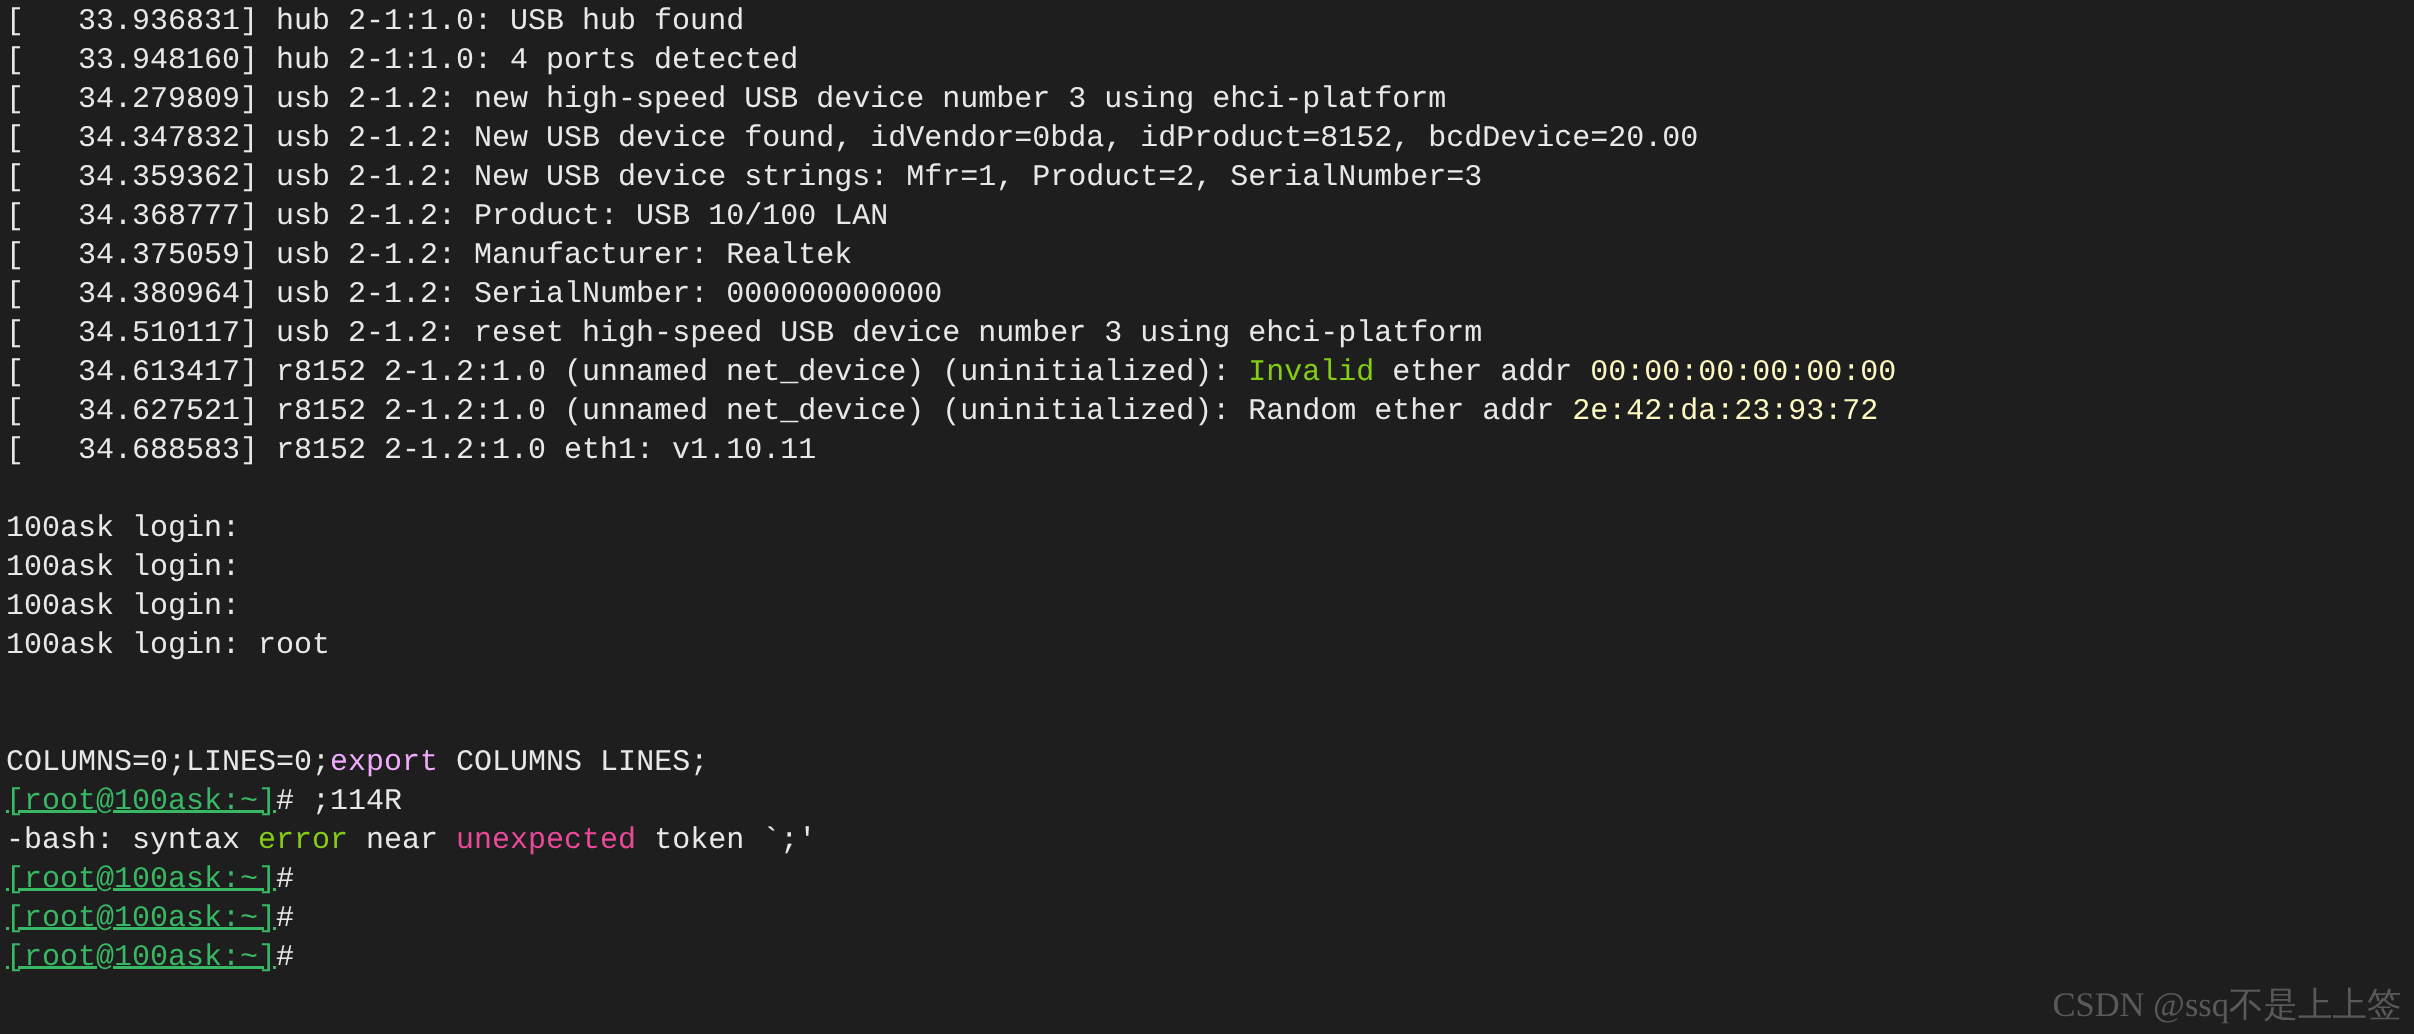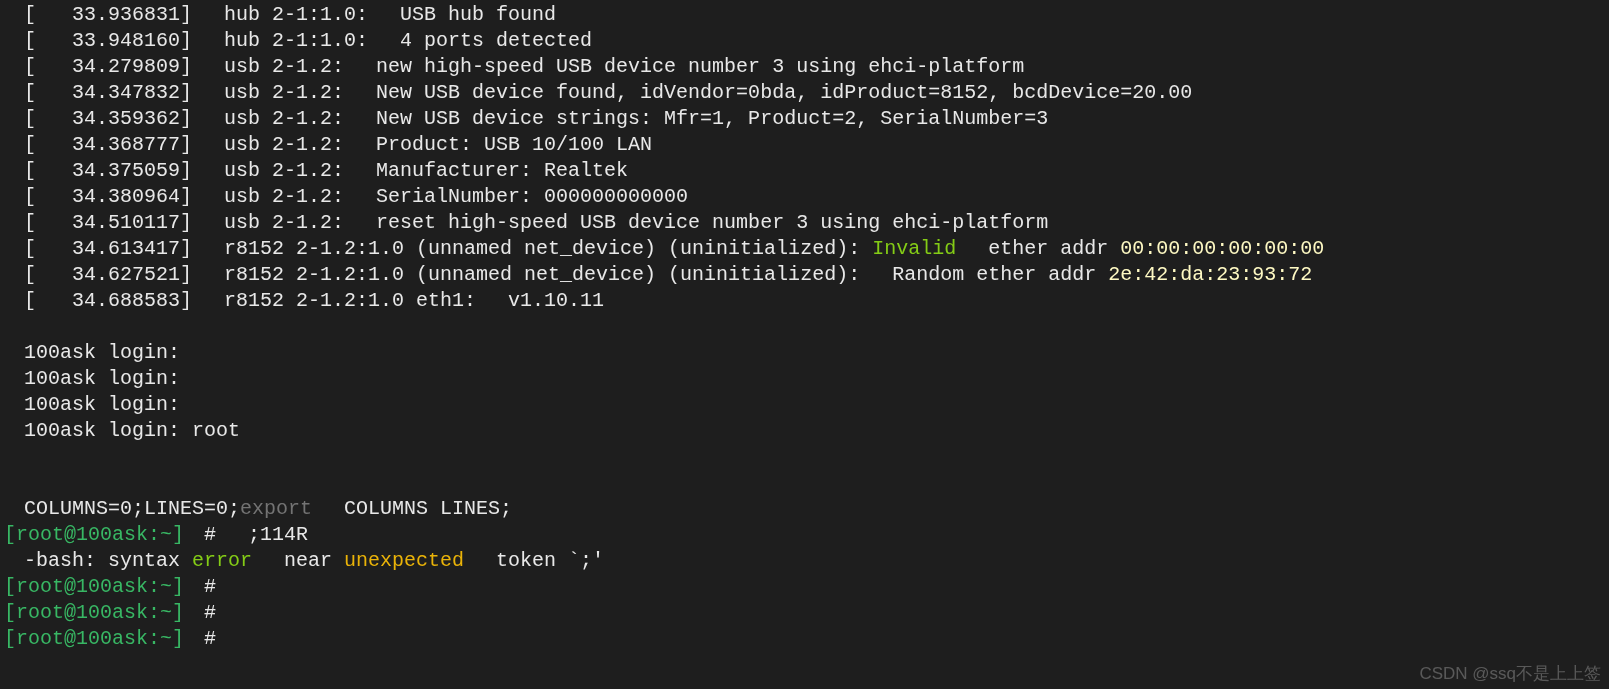--- a/index.html
+++ b/index.html
@@ -12,33 +12,33 @@
     line-height: 1.3;
     width: 1609px;
     height: 689px;
     overflow: hidden;
     position: relative;
   }
   .terminal {
     white-space: pre;
     padding: 2px 0 0 4px;
   }
-  .fg-white   { color: #e8e8e8; margin-left: 20px; }
-  .fg-green   { color: #38b764; }
+  .fg-white   { color: #e8e8e8; }
+  .fg-green   { color: #38b764; text-decoration: underline; }
   .fg-red     { color: #84cc16; }
   .fg-magenta { color: #fef9c3; }
-  .fg-cyan    { color: #737373; margin-top: 32px; }
-  .fg-yellow  { color: #eab308; }
+  .fg-cyan    { color: #f0abfc; margin-top: 32px; }
+  .fg-yellow  { color: #ec4899; }
   .watermark {
     position: absolute;
     right: 8px;
     bottom: 4px;
-    font-size: 17px;
+    font-size: 23px;
     color: rgba(200,200,200,0.35);
-    font-family: Liberation Sans, sans-serif;
+    font-family: Liberation Serif, serif;
   }
 </style>
 </head>
 <body>
 
 <div class="terminal" id="term"><div><span class="fg-white">[   33.936831] </span><span class="fg-white">hub 2-1:1.0: </span><span class="fg-white">USB hub found</span></div><div><span class="fg-white">[   33.948160] </span><span class="fg-white">hub 2-1:1.0: </span><span class="fg-white">4 ports detected</span></div><div><span class="fg-white">[   34.279809] </span><span class="fg-white">usb 2-1.2: </span><span class="fg-white">new high-speed USB device number 3 using ehci-platform</span></div><div><span class="fg-white">[   34.347832] </span><span class="fg-white">usb 2-1.2: </span><span class="fg-white">New USB device found, idVendor=0bda, idProduct=8152, bcdDevice=20.00</span></div><div><span class="fg-white">[   34.359362] </span><span class="fg-white">usb 2-1.2: </span><span class="fg-white">New USB device strings: Mfr=1, Product=2, SerialNumber=3</span></div><div><span class="fg-white">[   34.368777] </span><span class="fg-white">usb 2-1.2: </span><span class="fg-white">Product: USB 10/100 LAN</span></div><div><span class="fg-white">[   34.375059] </span><span class="fg-white">usb 2-1.2: </span><span class="fg-white">Manufacturer: Realtek</span></div><div><span class="fg-white">[   34.380964] </span><span class="fg-white">usb 2-1.2: </span><span class="fg-white">SerialNumber: 000000000000</span></div><div><span class="fg-white">[   34.510117] </span><span class="fg-white">usb 2-1.2: </span><span class="fg-white">reset high-speed USB device number 3 using ehci-platform</span></div><div><span class="fg-white">[   34.613417] </span><span class="fg-white">r8152 2-1.2:1.0 (unnamed net_device) (uninitialized): </span><span class="fg-red">Invalid</span><span class="fg-white"> ether addr </span><span class="fg-magenta">00:00:00:00:00:00</span></div><div><span class="fg-white">[   34.627521] </span><span class="fg-white">r8152 2-1.2:1.0 (unnamed net_device) (uninitialized): </span><span class="fg-white">Random ether addr </span><span class="fg-magenta">2e:42:da:23:93:72</span></div><div><span class="fg-white">[   34.688583] </span><span class="fg-white">r8152 2-1.2:1.0 eth1: </span><span class="fg-white">v1.10.11</span></div><div><span> </span></div><div><span class="fg-white">100ask login: </span></div><div><span class="fg-white">100ask login: </span></div><div><span class="fg-white">100ask login: </span></div><div><span class="fg-white">100ask login: root</span></div><div><span> </span></div><div><span> </span></div><div><span class="fg-white">COLUMNS=0;LINES=0;</span><span class="fg-cyan">export</span><span class="fg-white"> COLUMNS LINES;</span></div><div><span class="fg-green">[root@100ask:~]</span><span class="fg-white">#</span><span class="fg-white"> ;114R</span></div><div><span class="fg-white">-bash: syntax </span><span class="fg-red">error</span><span class="fg-white"> near </span><span class="fg-yellow">unexpected</span><span class="fg-white"> token `;'</span></div><div><span class="fg-green">[root@100ask:~]</span><span class="fg-white">#</span></div><div><span class="fg-green">[root@100ask:~]</span><span class="fg-white">#</span></div><div><span class="fg-green">[root@100ask:~]</span><span class="fg-white">#</span></div></div>
 
 <div class="watermark">CSDN @ssq不是上上签</div>
 
 </body></html>

